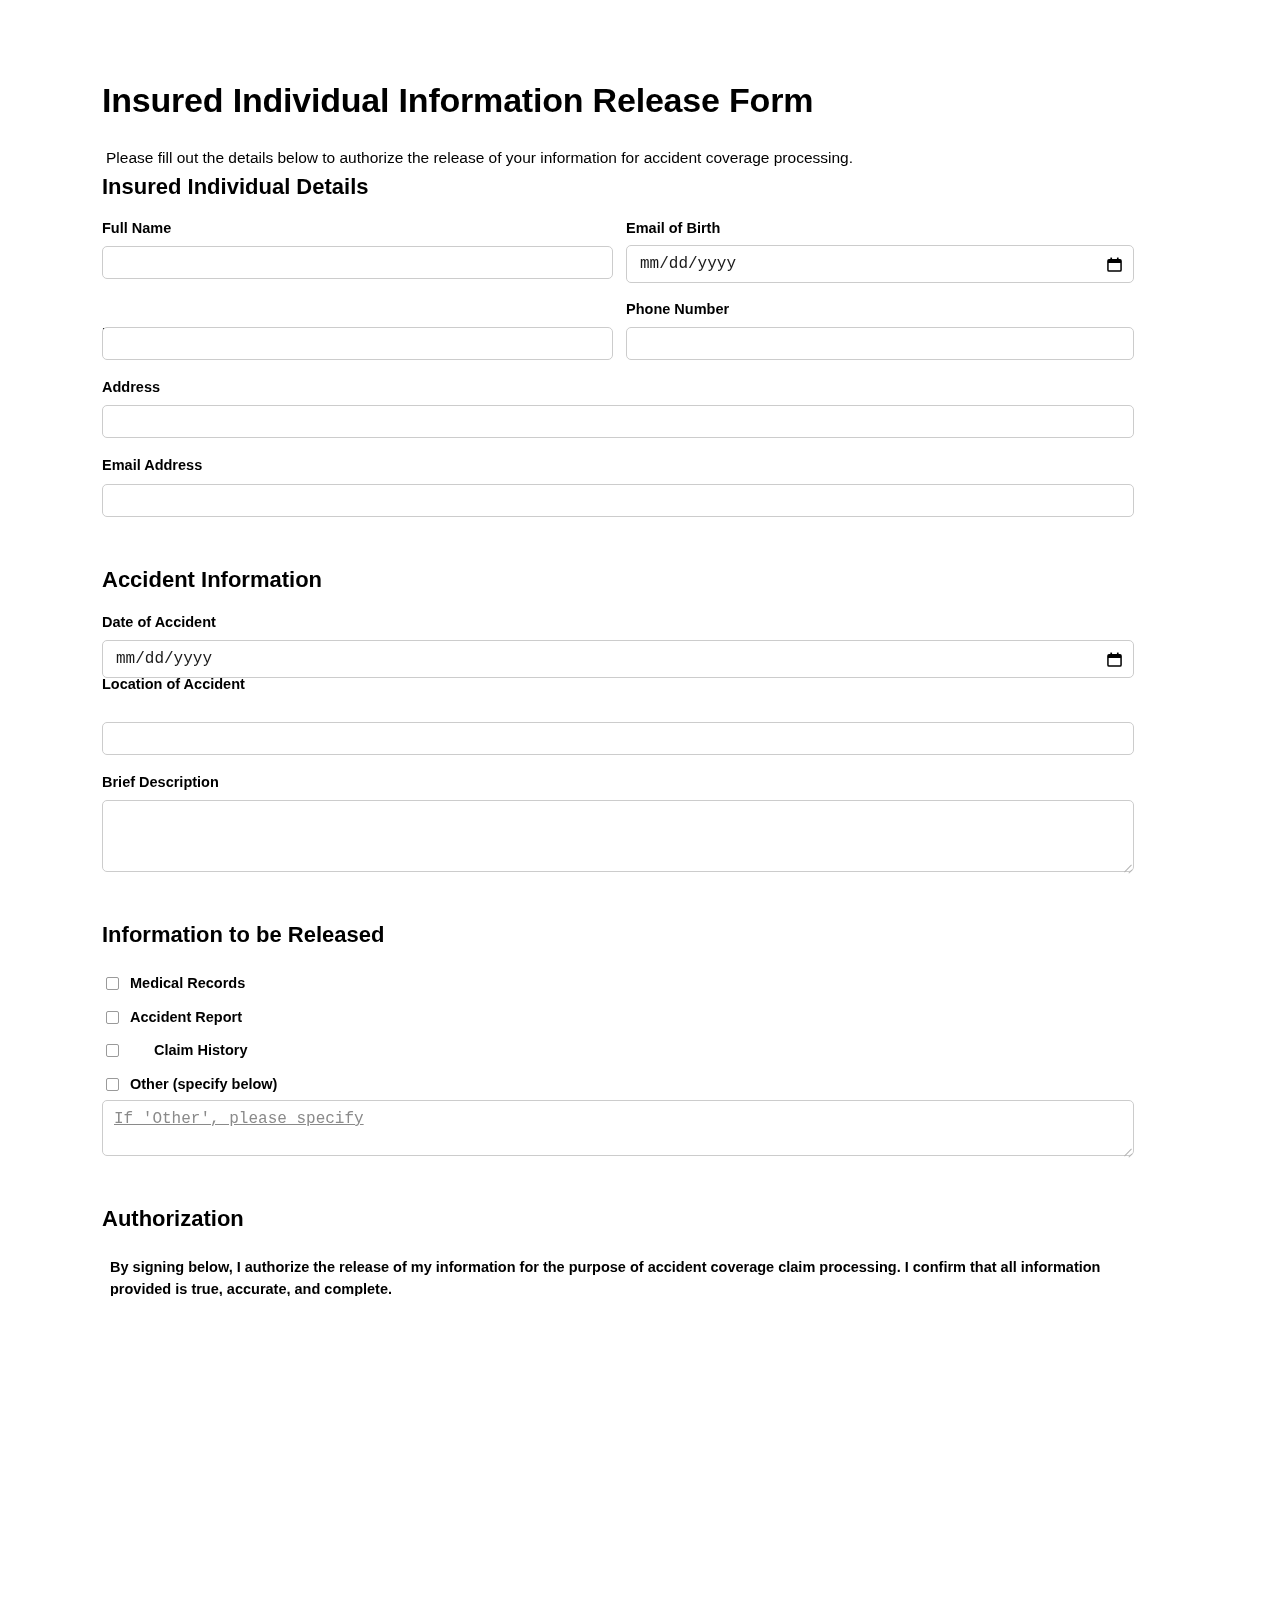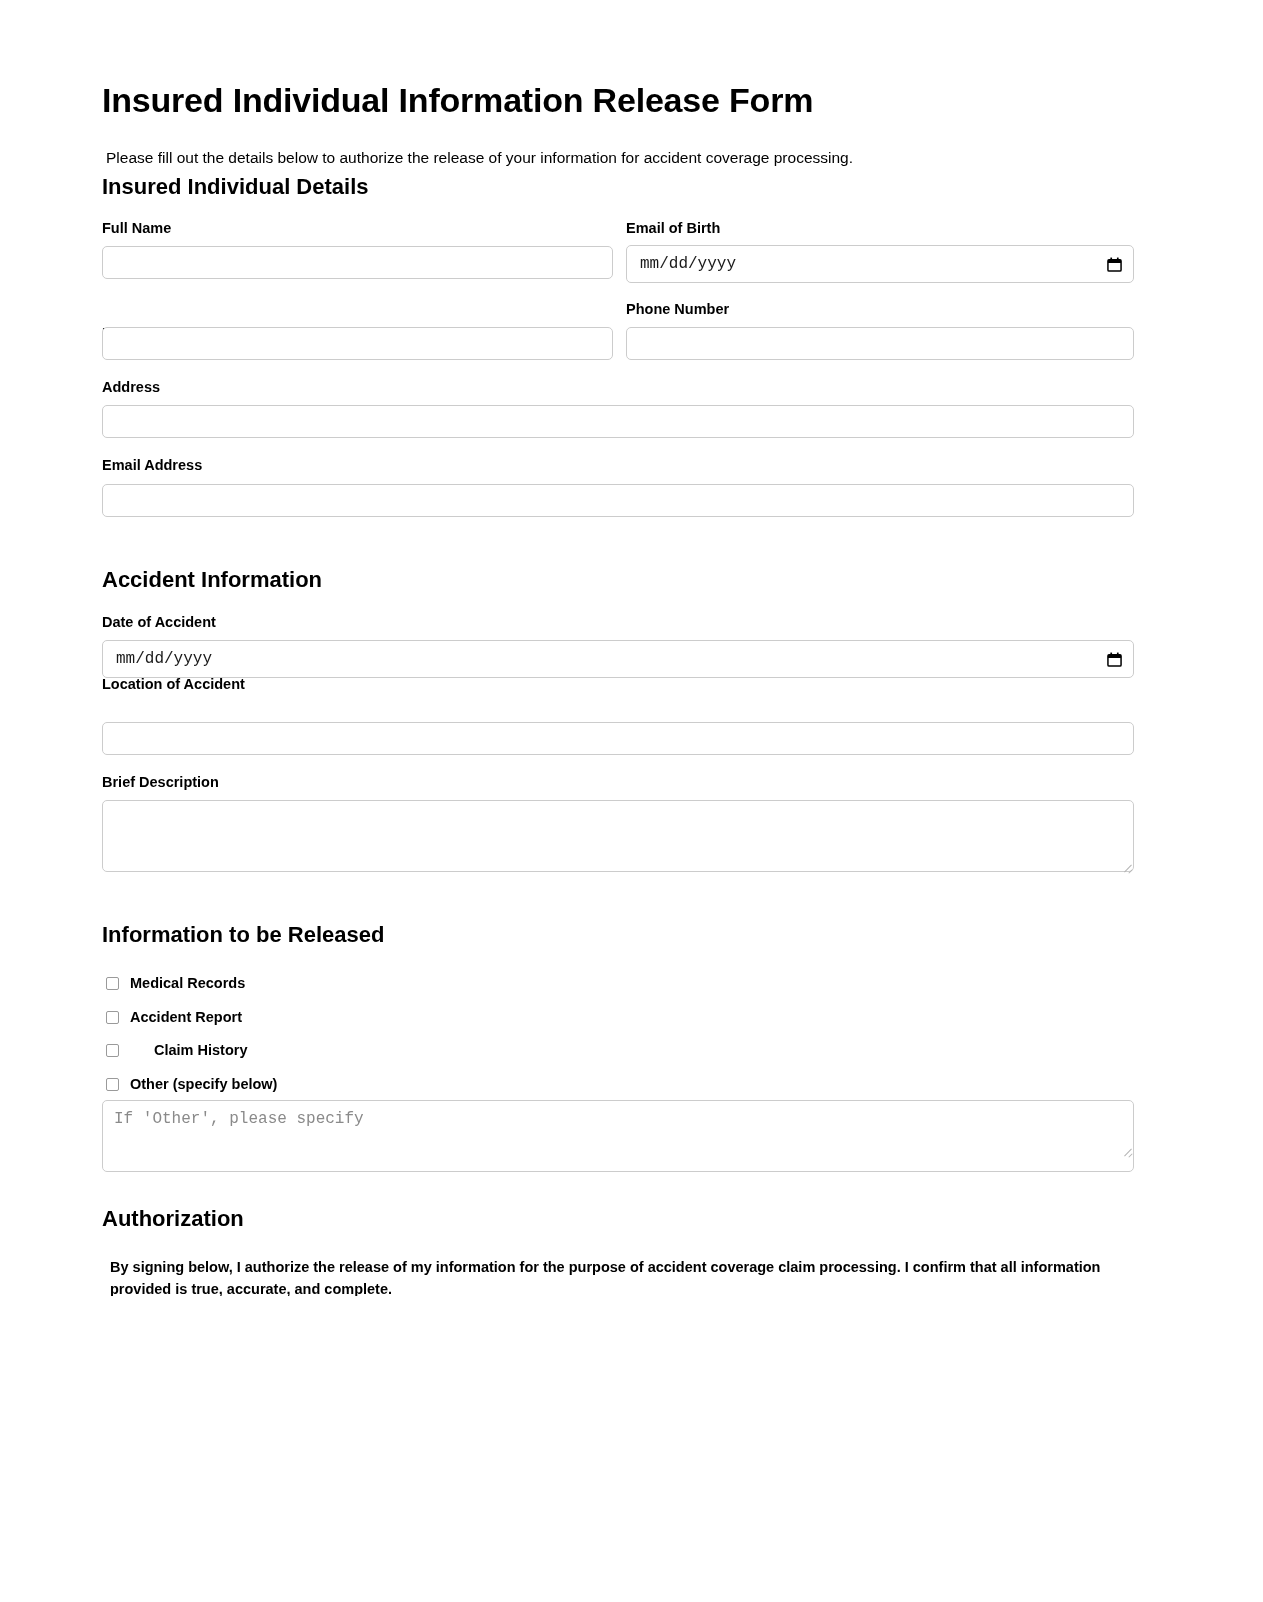--- a/index.html
+++ b/index.html
@@ -267,21 +267,21 @@
     <div class="check-row" style="top:1039px;gap:24px;">
       <span class="chkbox"></span>
       <span class="check-label">Claim History</span>
     </div>
 
     <div class="check-row" style="top:1073px;">
       <span class="chkbox"></span>
       <span class="check-label">Other (specify below)</span>
     </div>
 
-    <textarea class="area-input" style="top: 1100px; left: 0px; width: 1032px; height: 72px;" placeholder="If 'Other', please specify"></textarea>
+    <textarea class="area-input" style="top: 1100px; left: 0px; width: 1032px; height: 56px; text-decoration: underline;" placeholder="If 'Other', please specify"></textarea>
     <span class="resize-grip" style="top:1145px; left:1020px;"></span>
 
     <h2 class="section-heading" style="top:1206px;">Authorization</h2>
 
     <p class="auth-text">By signing below, I authorize the release of my information for the purpose of accident coverage claim processing. I confirm that all information provided is true, accurate, and complete.</p>
 
   </div>
 </div>
 
 </body></html>

